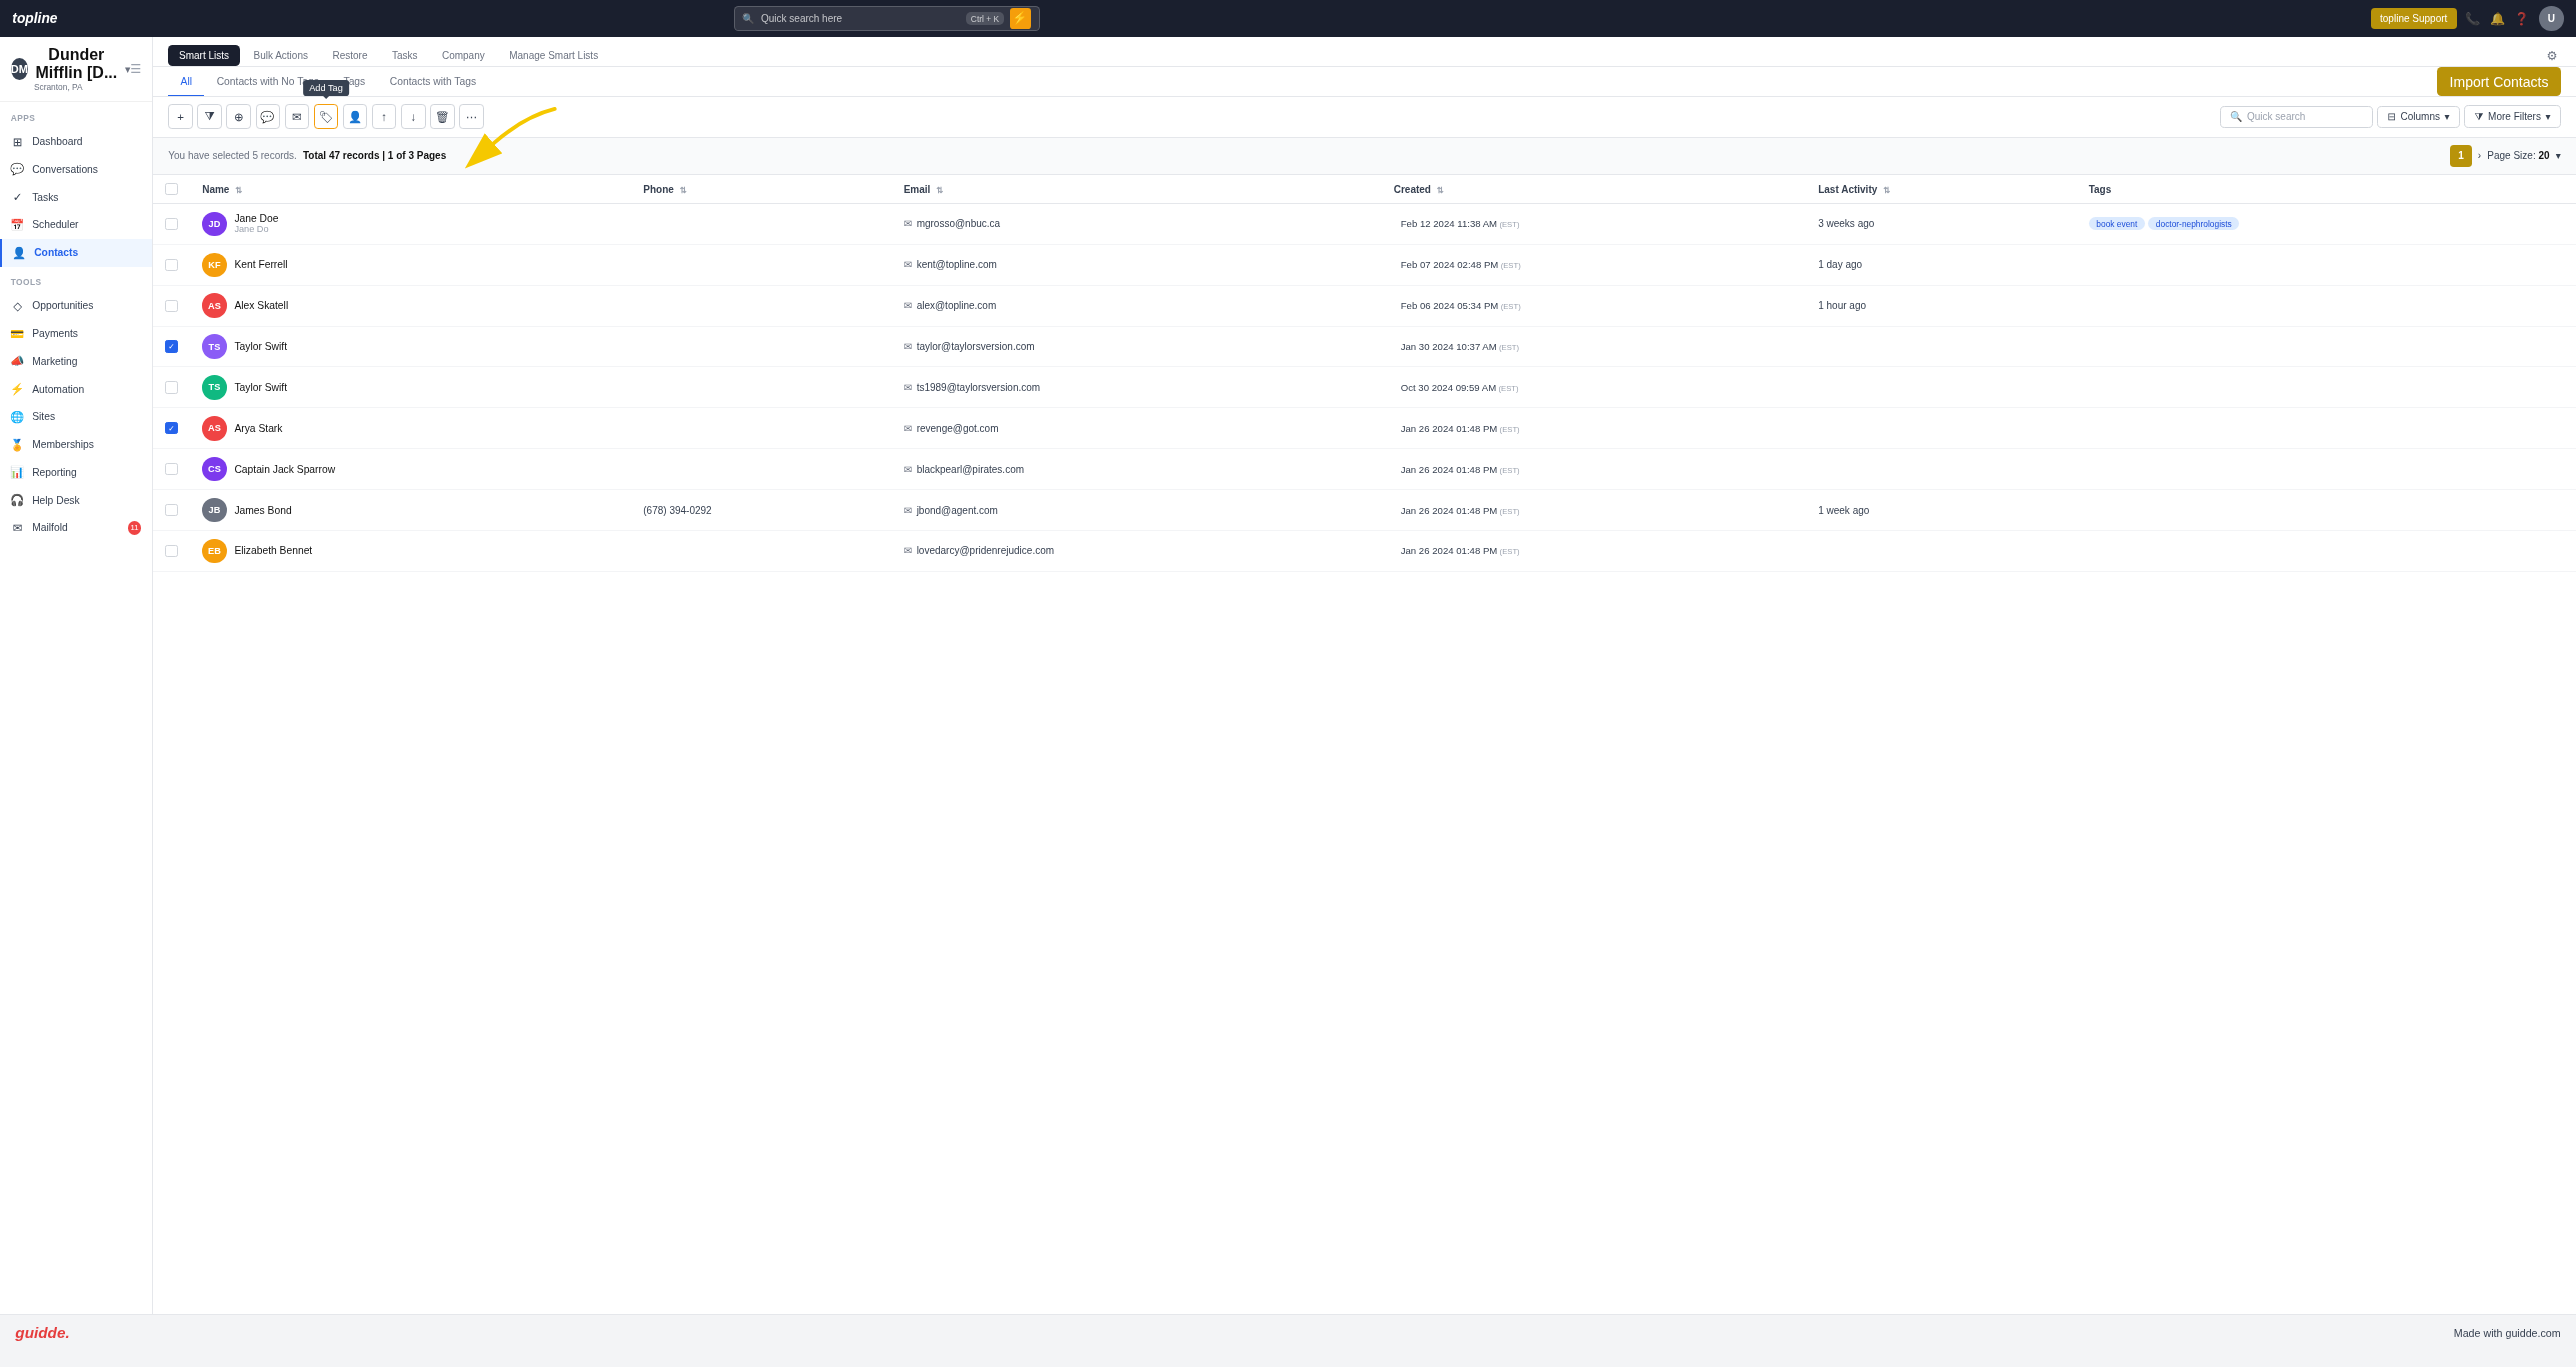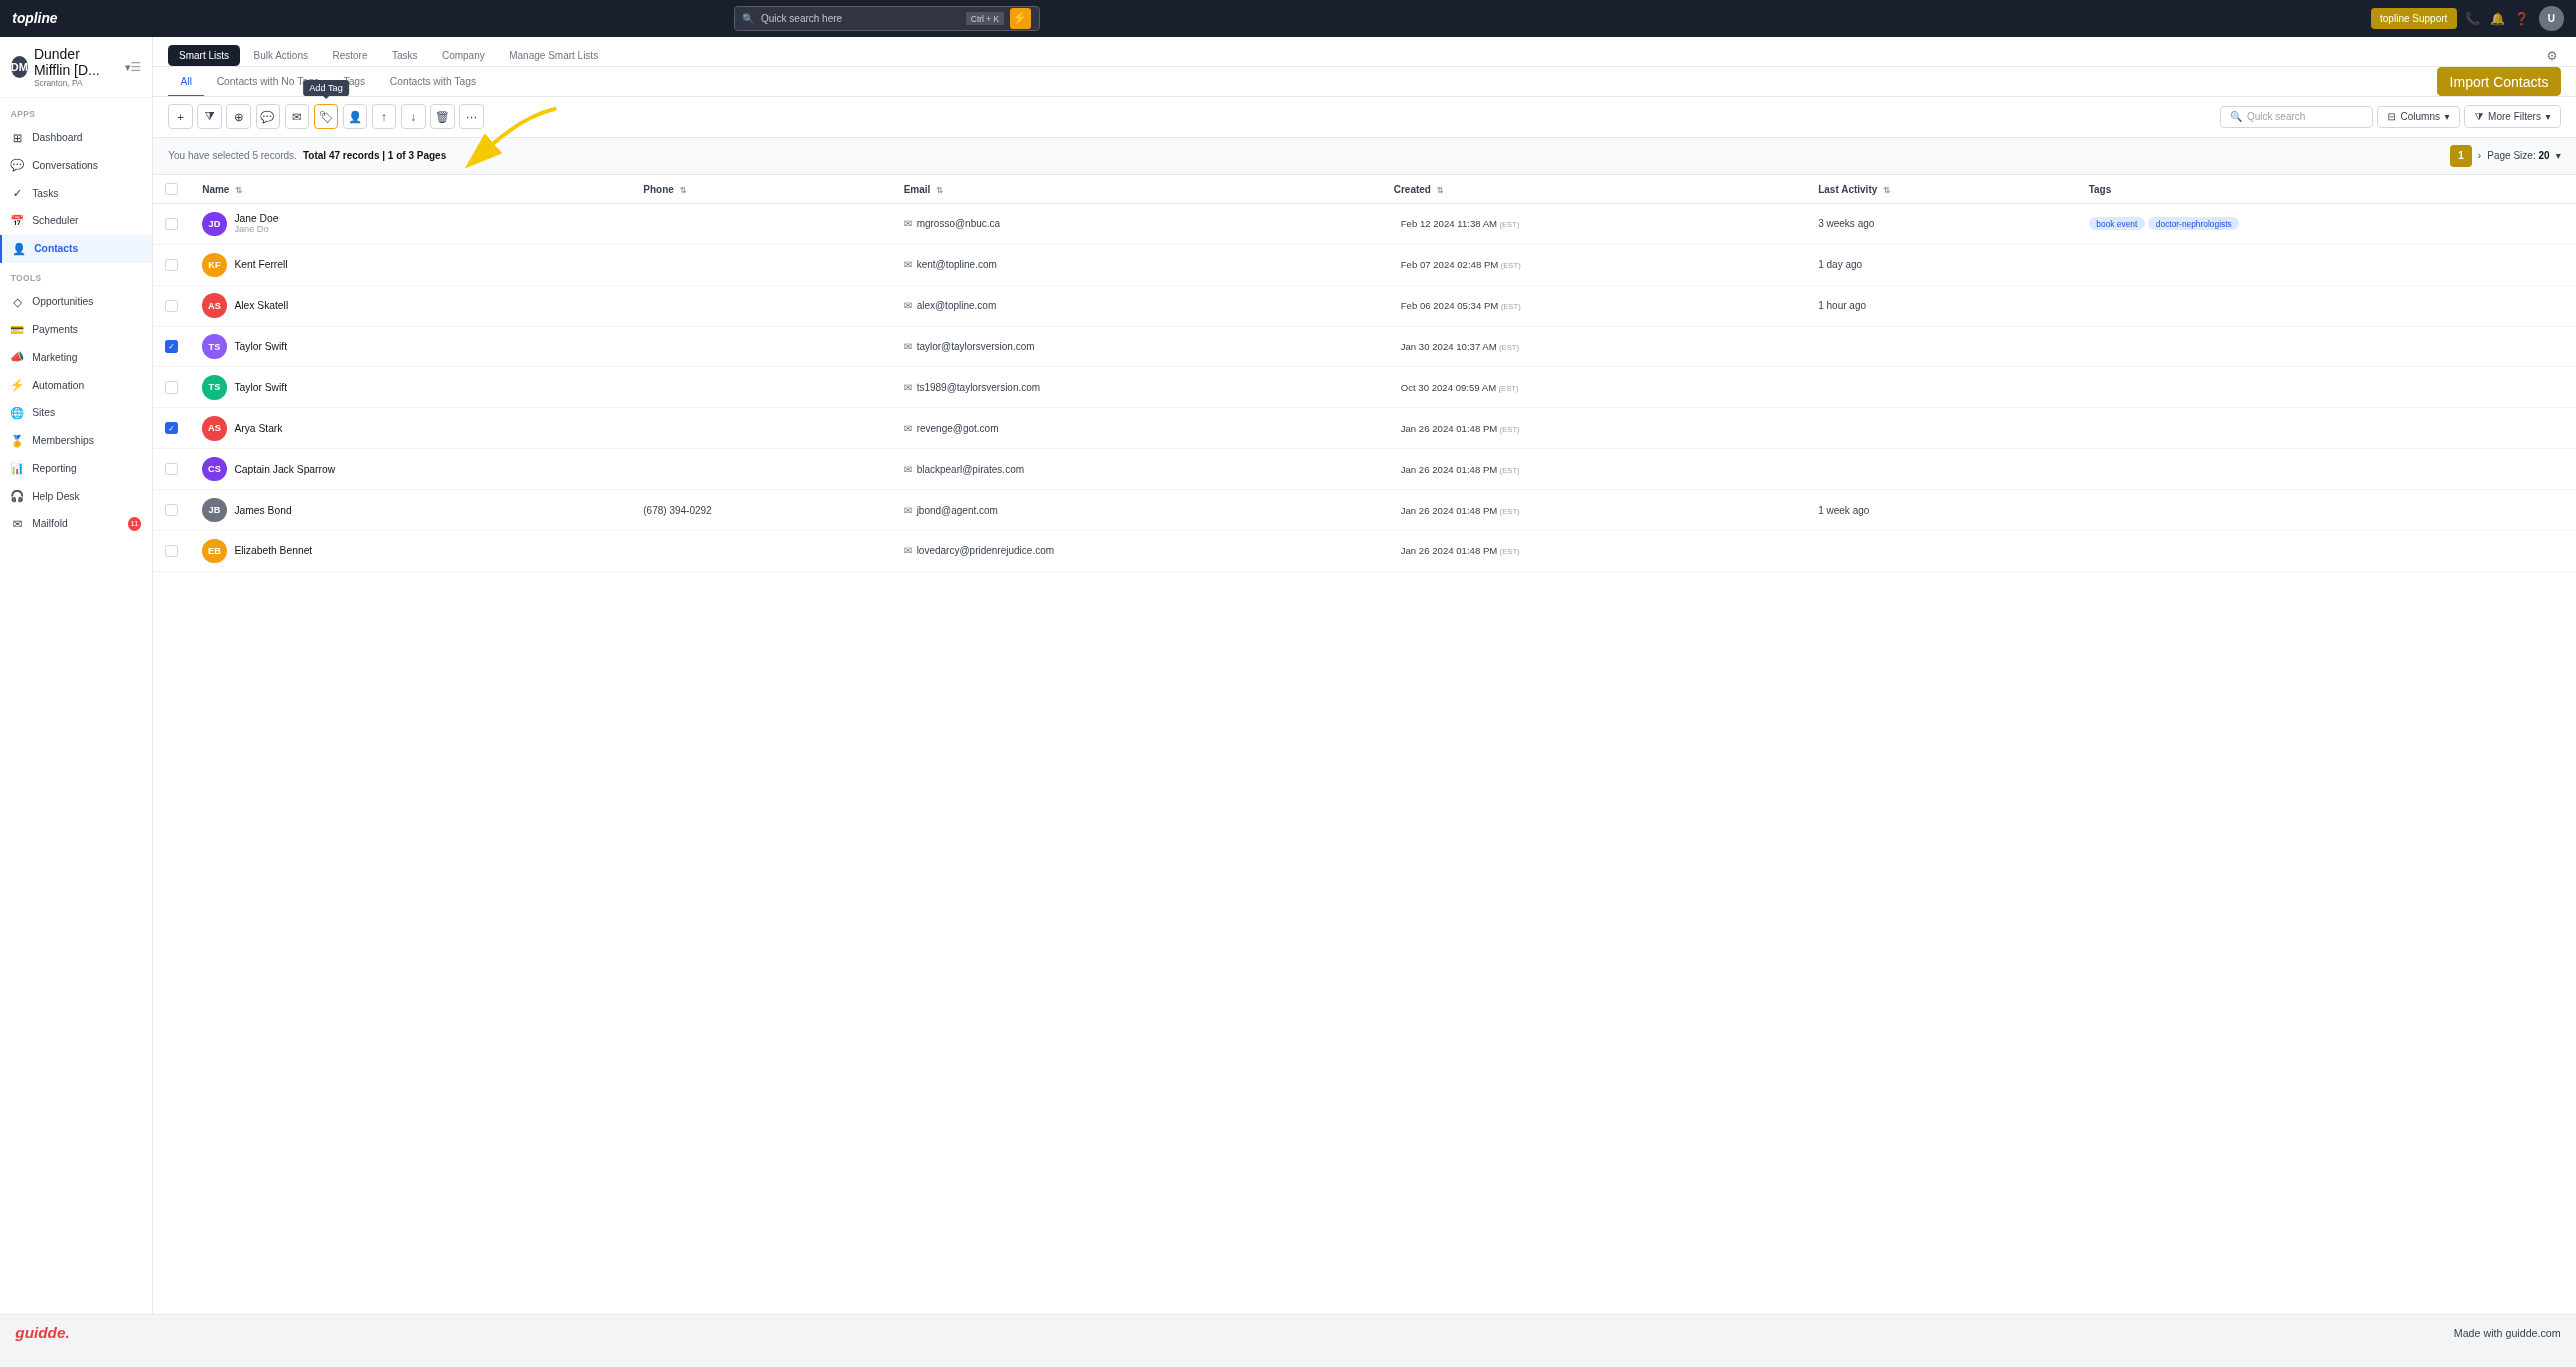--- a/index.html
+++ b/index.html
@@ -32,21 +32,21 @@
       display: flex;
       align-items: center;
       padding: 0 7.7px;
       gap: 6.1px;
       color: rgba(255,255,255,0.7);
       font-size: 10px;
       margin: 0 auto;
     }
     .top-nav-kbd {
       background: rgba(255,255,255,0.15);
-      border-radius: 0;
+      border-radius: 5px;
       padding: 1.5px 4.6px;
       font-size: 8.4px;
       color: rgba(255,255,255,0.7);
       margin-left: auto;
     }
     .top-nav-actions {
       display: flex;
       align-items: center;
       gap: 9.2px;
       margin-left: auto;
@@ -108,23 +108,24 @@
       display: flex;
       align-items: center;
       justify-content: space-between;
     }
     .sidebar-org {
       display: flex;
       align-items: center;
       gap: 6.1px;
     }
     .sidebar-org-name {
-      font-size: 14px;
-      font-weight: 400;
+      font-size: 16px;
+      font-weight: 700;
       color: #111;
+      text-align: center;
     }
     .sidebar-org-sub {
       font-size: 8.4px;
       color: #6b7280;
     }
     .sidebar-expand-icon {
       color: #6b7280;
       cursor: pointer;
     }
     .sidebar-collapse-btn {

